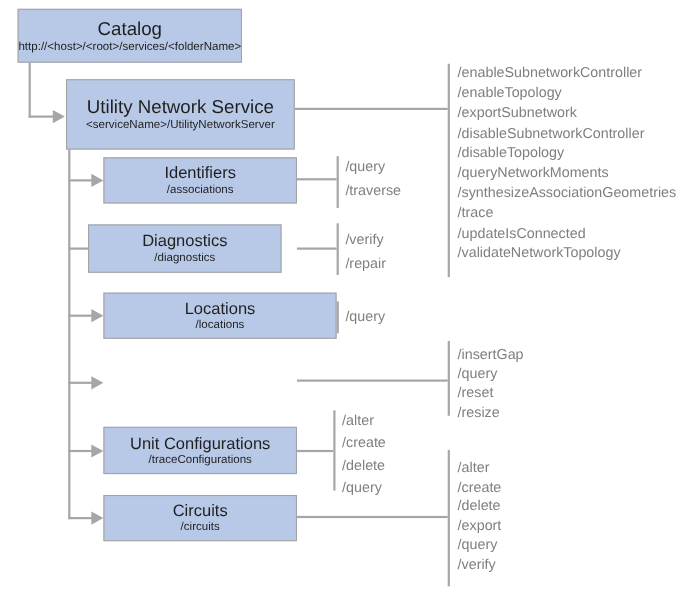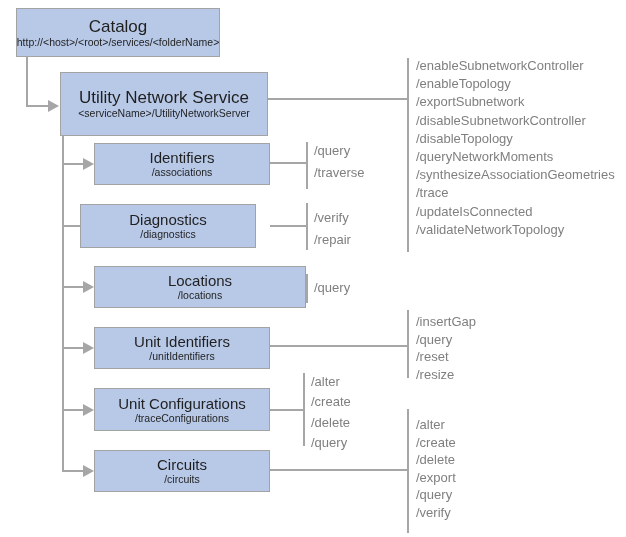--- a/index.html
+++ b/index.html
@@ -121,24 +121,20 @@
   <div class="node" style="left:80px;top:204px;width:176px;height:44px">
     <div class="node-title">Diagnostics</div>
     <div class="node-sub">/diagnostics</div>
   </div>
 
   <div class="node" style="left:94px;top:266px;width:212px;height:42px">
     <div class="node-title">Locations</div>
     <div class="node-sub">/locations</div>
   </div>
 
-  <div class="node" style="left:94px;top:327px;width:176px;height:42px">
-    <div class="node-title">Unit Identifiers</div>
-    <div class="node-sub">/unitIdentifiers</div>
-  </div>
 
   <div class="node" style="left:94px;top:388px;width:176px;height:43px">
     <div class="node-title">Unit Configurations</div>
     <div class="node-sub">/traceConfigurations</div>
   </div>
 
   <div class="node" style="left:94px;top:450px;width:176px;height:42px">
     <div class="node-title">Circuits</div>
     <div class="node-sub">/circuits</div>
   </div>

